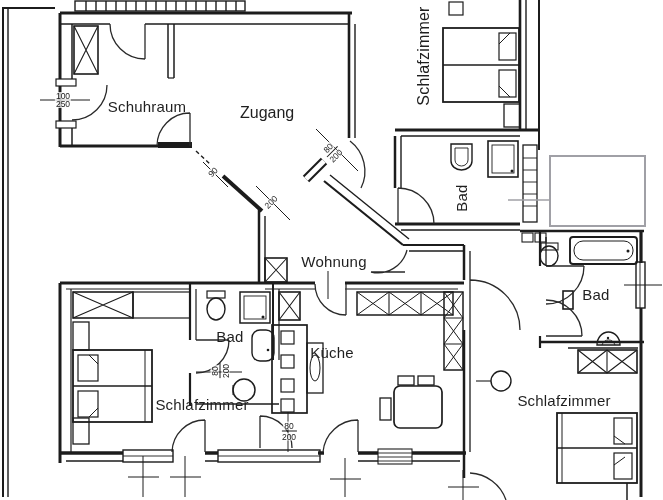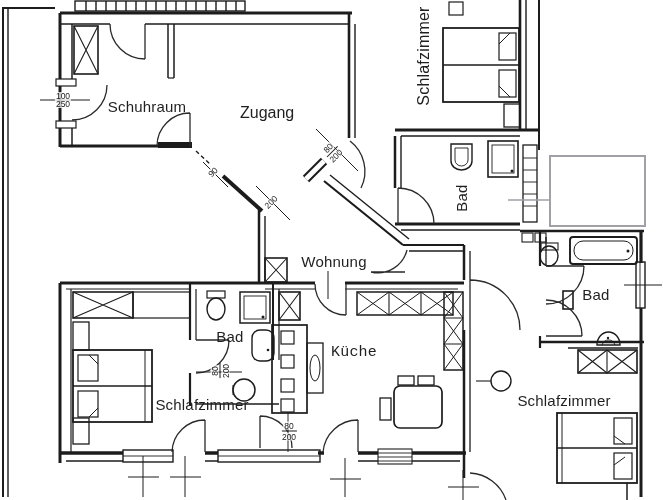--- a/index.html
+++ b/index.html
@@ -290,21 +290,21 @@
 </svg>
 
 <div class="lbl" style="left:147px;top:106px;">Schuhraum</div>
 <div class="zugang">
   <div>Zugang</div>
 </div>
 <div class="lbl big rot90" style="left:424px;top:56px;">Schlafzimmer</div>
 <div class="lbl rot90" style="left:461px;top:198px;">Bad</div>
 <div class="lbl" style="left:334px;top:261px;">Wohnung</div>
 <div class="lbl" style="left:230px;top:336px;">Bad</div>
-<div class="lbl" style="left:354px;top:352px;font-family:Liberation Mono, monospace;">Küche</div>
+<div class="lbl" style="left:332px;top:352px;">Küche</div>
 <div class="lbl" style="left:202px;top:404px;">Schlafzimmer</div>
 <div class="lbl" style="left:596px;top:294px;">Bad</div>
 <div class="lbl" style="left:564px;top:400px;">Schlafzimmer</div>
 
 <div class="dim" style="left:63px;top:100px;text-align:right;">
   <span>100</span>
   <span>250</span>
 </div>
 <div class="dim rot45" style="left:213px;top:172px;">
   <span>90</span>

